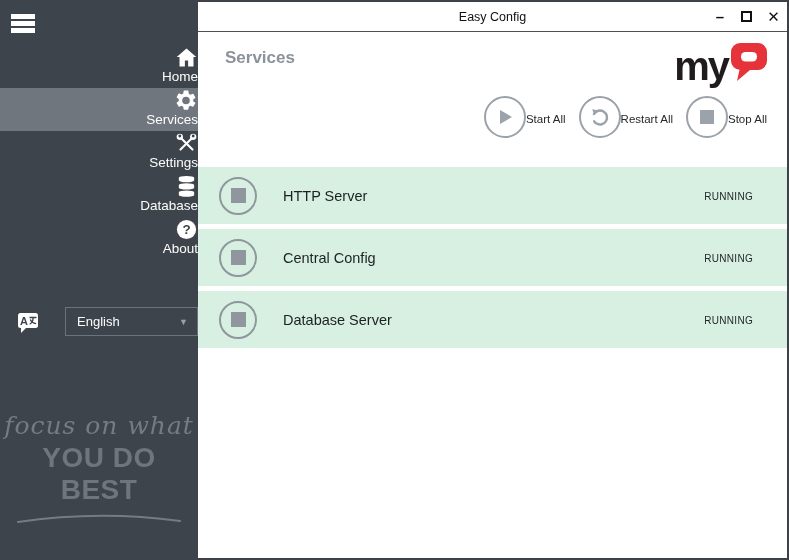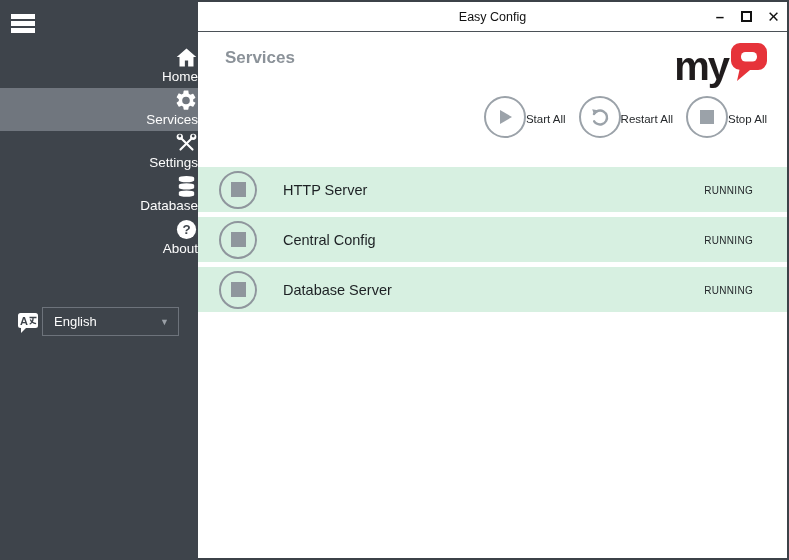--- a/index.html
+++ b/index.html
@@ -10,21 +10,21 @@
   .sidebar { position:absolute; left:0; top:0; width:198px; height:560px; background:#3e444b; z-index:3; }
   .hamburger { position:absolute; left:6px; top:13px; width:34px; height:26px; padding:1px 5px; cursor:pointer; }
   .hamburger .bar { width:24px; height:5px; background:#fff; margin-bottom:2px; }
   .nav { position:absolute; top:45px; left:0; right:0; }
   .nav-item { display:flex; align-items:flex-end; height:43px; cursor:pointer;flex-direction:column; }
   .nav-item.selected { background:#70767e; }
   .nav-item .ico { width:24px; height:24px; margin-left:16px; flex:0 0 24px; display:flex; align-items:center; justify-content:center; }
   .nav-item .lbl { margin-left:19px; color:#fdfdfd; font-size:13.5px; }
   .lang-row { position:absolute; top:300px; left:0; right:0; height:43px; display:flex; align-items:center; }
   .lang-row .ico { width:24px; height:24px; margin-left:16px; flex:0 0 24px; }
-  .lang-select { margin-left:2px; width:137px; height:29px; border:1px solid #6d737b; background:#3e444b; color:#fdfdfd;
+  .lang-select { margin-left:25px; width:137px; height:29px; border:1px solid #6d737b; background:#3e444b; color:#fdfdfd;
                  font-size:13px; display:flex; align-items:center; padding-left:11px; position:relative; cursor:pointer; }
   .lang-caret { position:absolute; right:9px; top:50%; transform:translateY(-50%); font-size:9px; color:#9aa0a7; }
 
   .watermark { position:absolute; left:0; bottom:32px; width:198px; text-align:center; color:#757b83; user-select:none; }
   .wm1 { font-family:"DejaVu Serif", serif; font-style:italic; font-size:25px; letter-spacing:1px; }
   .wm2 { font-weight:bold; font-size:28px; letter-spacing:0.5px; color:#6f757d; margin-top:2px; }
   .wm-curve { margin-top:4px; }
 
   
   .main { position:absolute; left:198px; top:0; right:0; bottom:0; background:#fff;
@@ -43,21 +43,21 @@
   .logo { position:absolute; right:19px; top:40px; display:flex; align-items:flex-start; }
   .logo-my { font-size:40px; font-weight:bold; color:#201c1d; letter-spacing:-2px; line-height:0.78; margin-top:9px; }
 
   .actions { position:absolute; right:20px; top:94px; display:flex; gap:13px; }
   .action { display:flex; flex-direction:row; align-items:center; cursor:pointer; }
   .action-circle { width:42px; height:42px; border:2px solid #9ba2a9; border-radius:50%;
                    display:flex; align-items:center; justify-content:center; background:#fff; }
   .action-label { margin-top:4px; font-size:11.5px; color:#26292c; }
 
   .rows { position:absolute; left:0; right:0; top:165px; }
-  .srow { position:relative; height:45px; background:#d7f0e1; margin-bottom:5px; }
+  .srow { position:relative; height:57px; background:#d7f0e1; margin-bottom:5px; }
   .stop-btn { position:absolute; left:21px; top:50%; transform:translateY(-50%); width:38px; height:38px;
               border:2px solid #8f969d; border-radius:50%; background:transparent; cursor:pointer;
               display:flex; align-items:center; justify-content:center; }
   .stop-btn .sq { width:15px; height:15px; background:#8f969d; }
   .srow .name { position:absolute; left:85px; top:50%; transform:translateY(-50%); font-size:14.5px; color:#1d2124; }
   .srow .status { position:absolute; right:34px; top:50%; transform:translateY(-50%); font-size:10px; color:#24282b; letter-spacing:0.3px; }
 </style>
 </head>
 <body>
 
@@ -144,20 +144,27 @@
           <text x="4" y="14.5" font-size="11" font-weight="bold" fill="#3e444b" font-family="Liberation Sans, sans-serif">A</text>
           <path d="M13.5 7.5h7 M17 7.5v1.6c0 2.4-1.6 4.2-3.3 5.1 M14.3 9.6c.8 2 2.8 3.6 5.8 4.1" stroke="#3e444b" stroke-width="1.3" fill="none"></path>
         </svg>
       </span>
       <div class="lang-select">
         <span>English</span>
         <span class="lang-caret">▼</span>
       </div>
     </div>
 
+    <div class="watermark">
+      <div class="wm1">focus on what</div>
+      <div class="wm2">YOU DO BEST</div>
+      <svg class="wm-curve" width="168" height="14" viewBox="0 0 168 14">
+        <path d="M3 12 Q 84 0 165 11" stroke="#757b83" stroke-width="2" fill="none" stroke-linecap="round"></path>
+      </svg>
+    </div>
   </div>
 
   <div class="main">
 
     <div class="titlebar">
       <span class="title">Easy Config</span>
       <div class="win-controls">
         <span class="wc min">–</span>
         <span class="wc max">
             <span></span>

